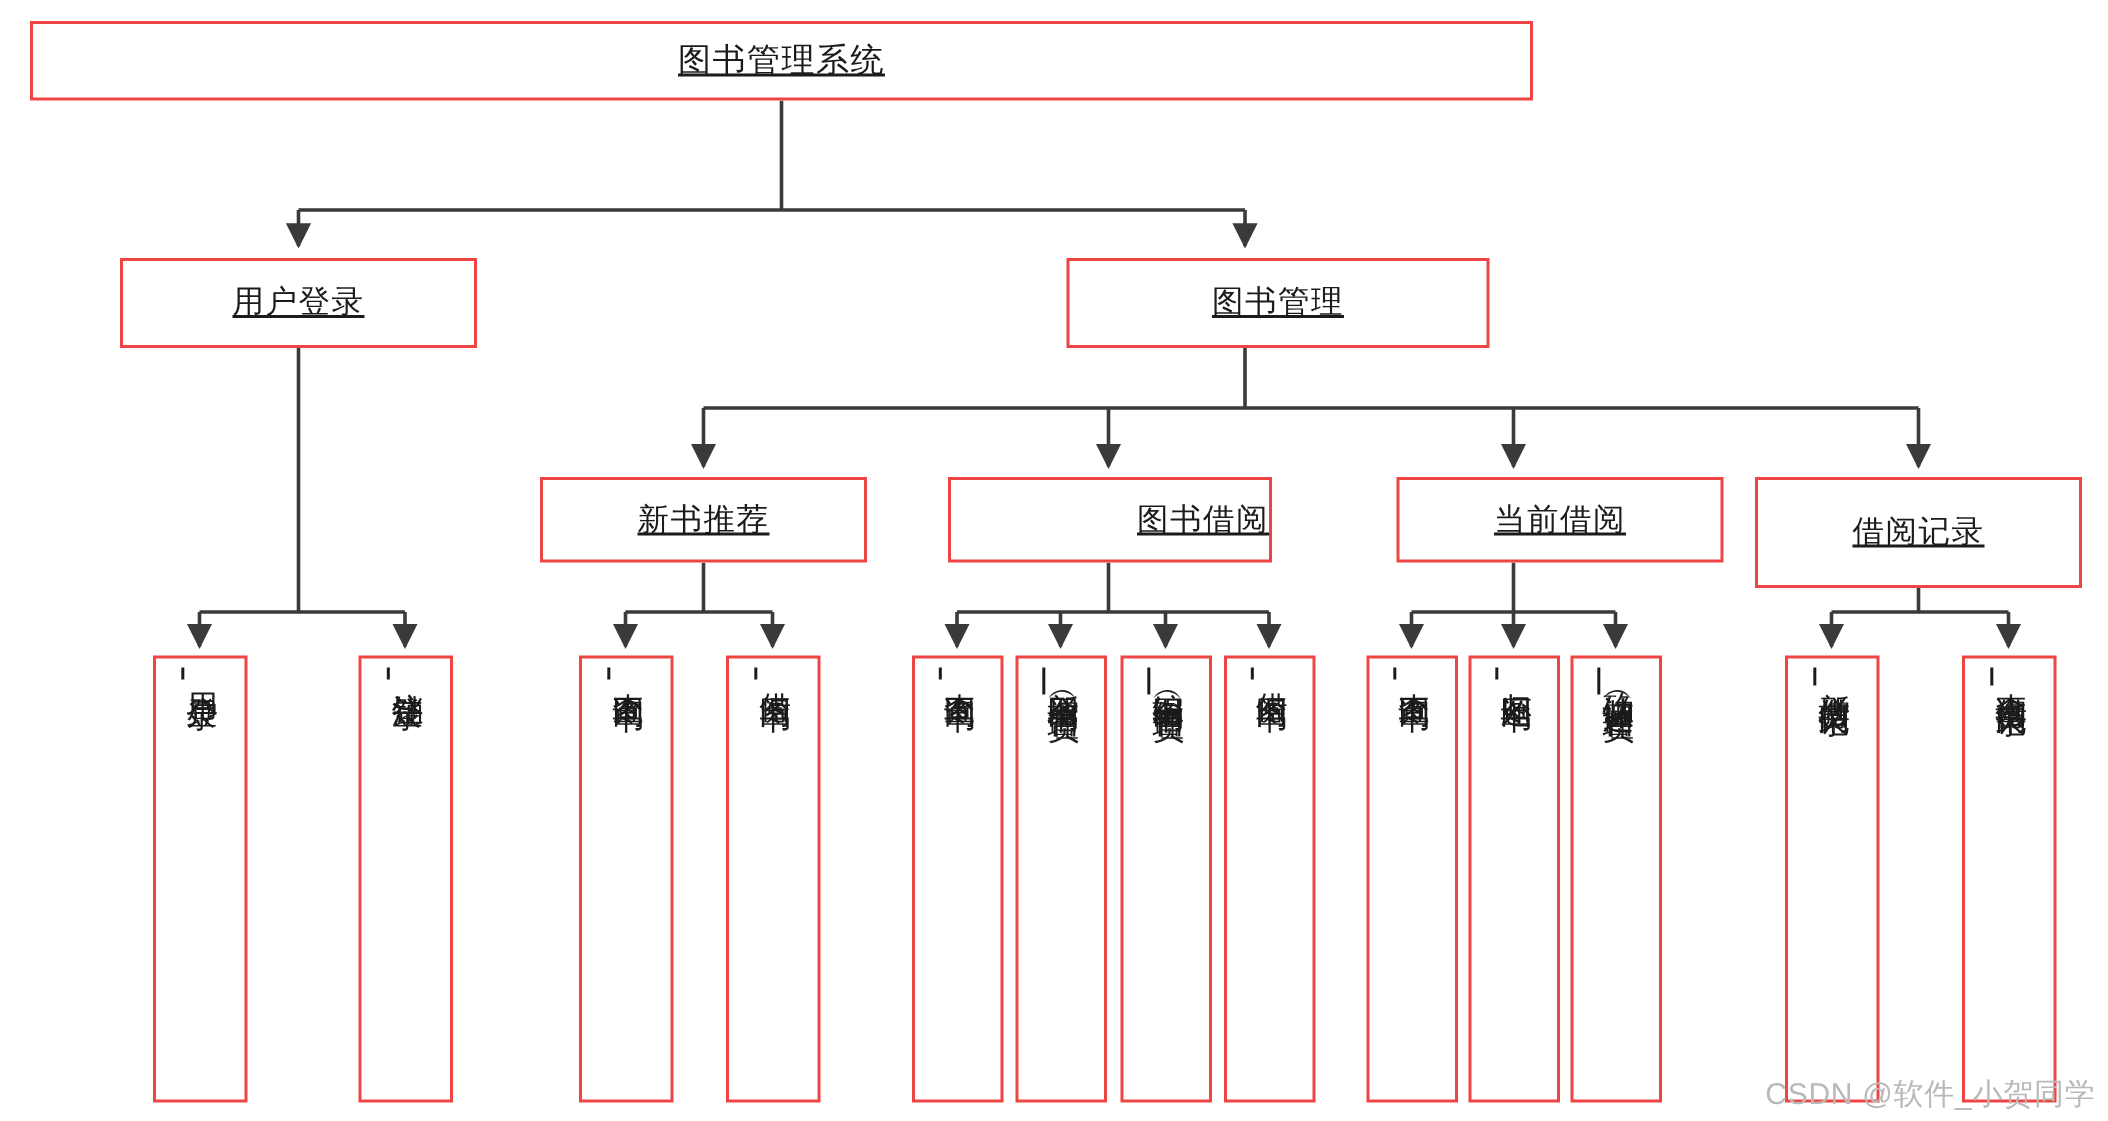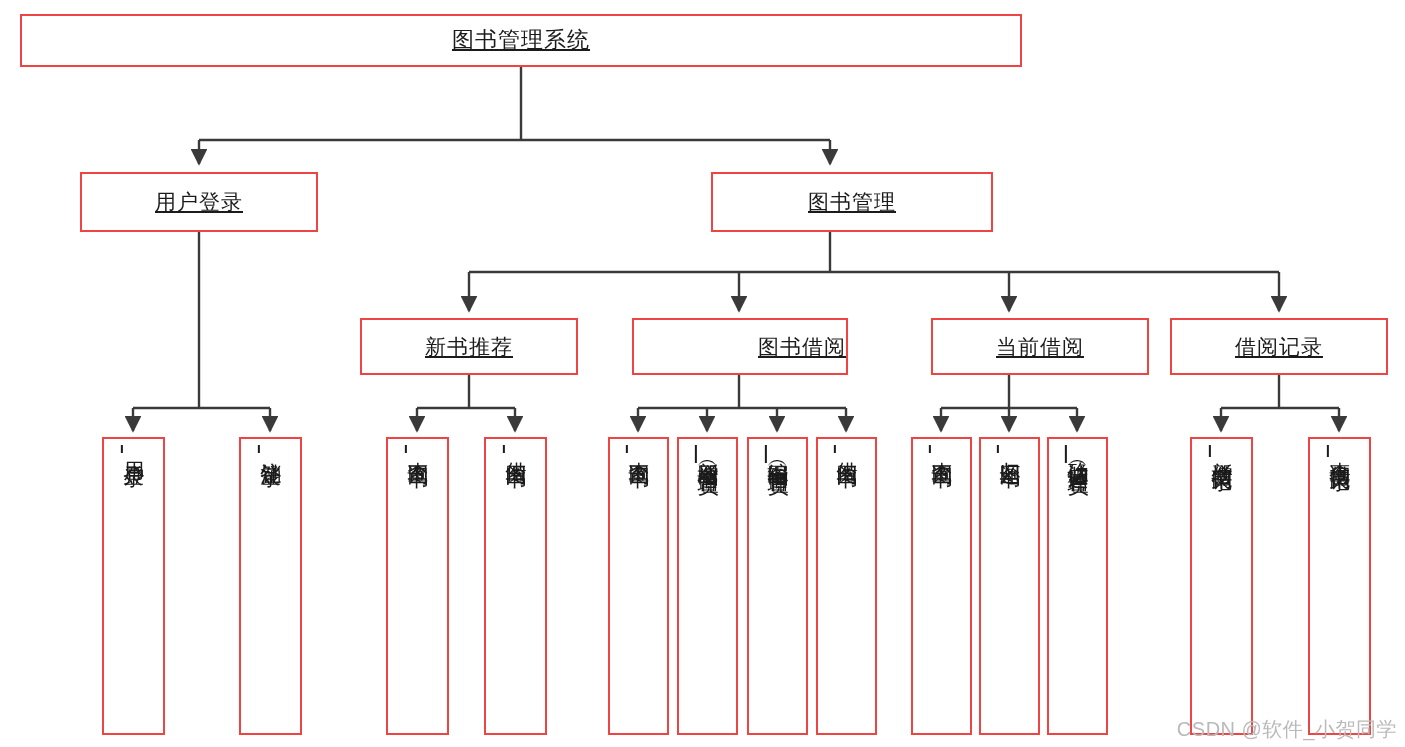--- a/index.html
+++ b/index.html
@@ -142,21 +142,21 @@
 
   <div class="node h" style="left:360px; top:318px; width:218px; height:57px;">
     <span class="label">新书推荐</span>
   </div>
   <div class="node h" style="left:632px; top:318px; width:216px; height:57px;justify-content:flex-end;">
     <span class="label">图书借阅</span>
   </div>
   <div class="node h" style="left:900px; top:318px; width:218px; height:57px;margin-left:31px;">
     <span class="label">当前借阅</span>
   </div>
-  <div class="node h" style="left:1170px; top:318px; width:218px; height:57px;">
+  <div class="node h" style="left:1170px; top:318px; width:218px; height:74px;">
     <span class="label">借阅记录</span>
   </div>
 
   <div class="node v" style="left:102px; top:437px; width:63px; height:298px;">
     <span class="label">用户登录</span>
   </div>
   <div class="node v" style="left:239px; top:437px; width:63px; height:298px;">
     <span class="label">注销登录</span>
   </div>
 

